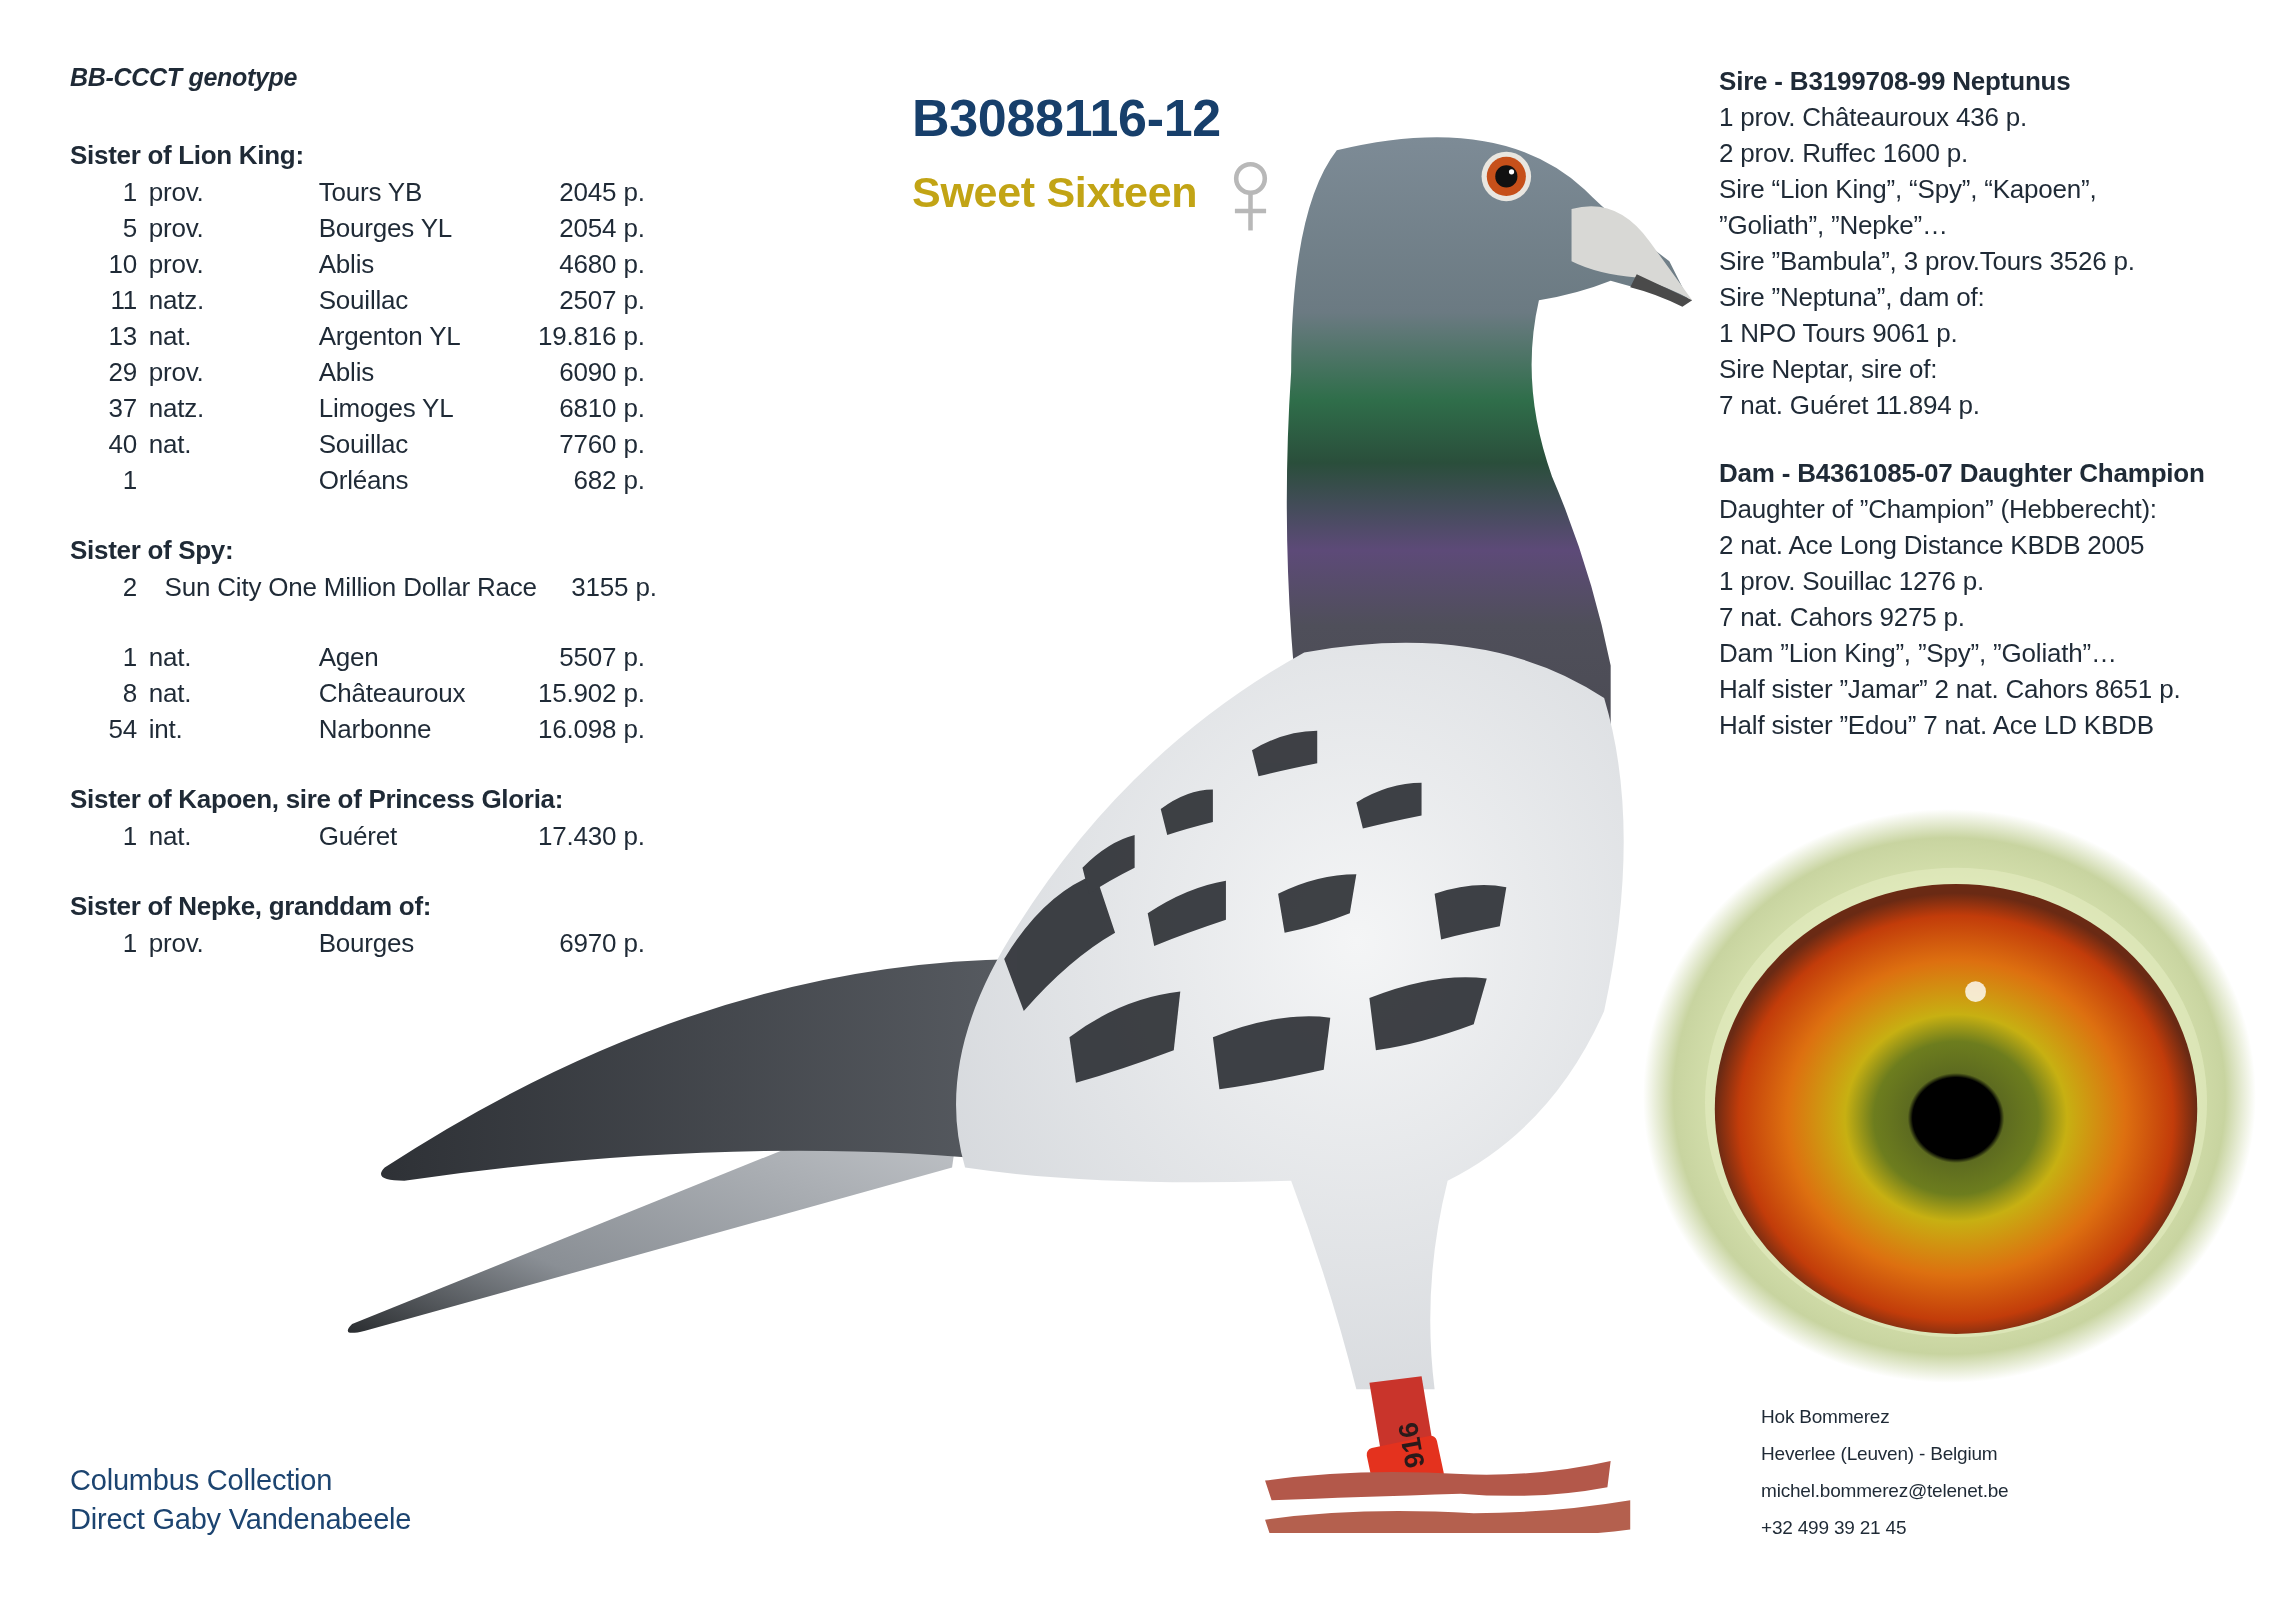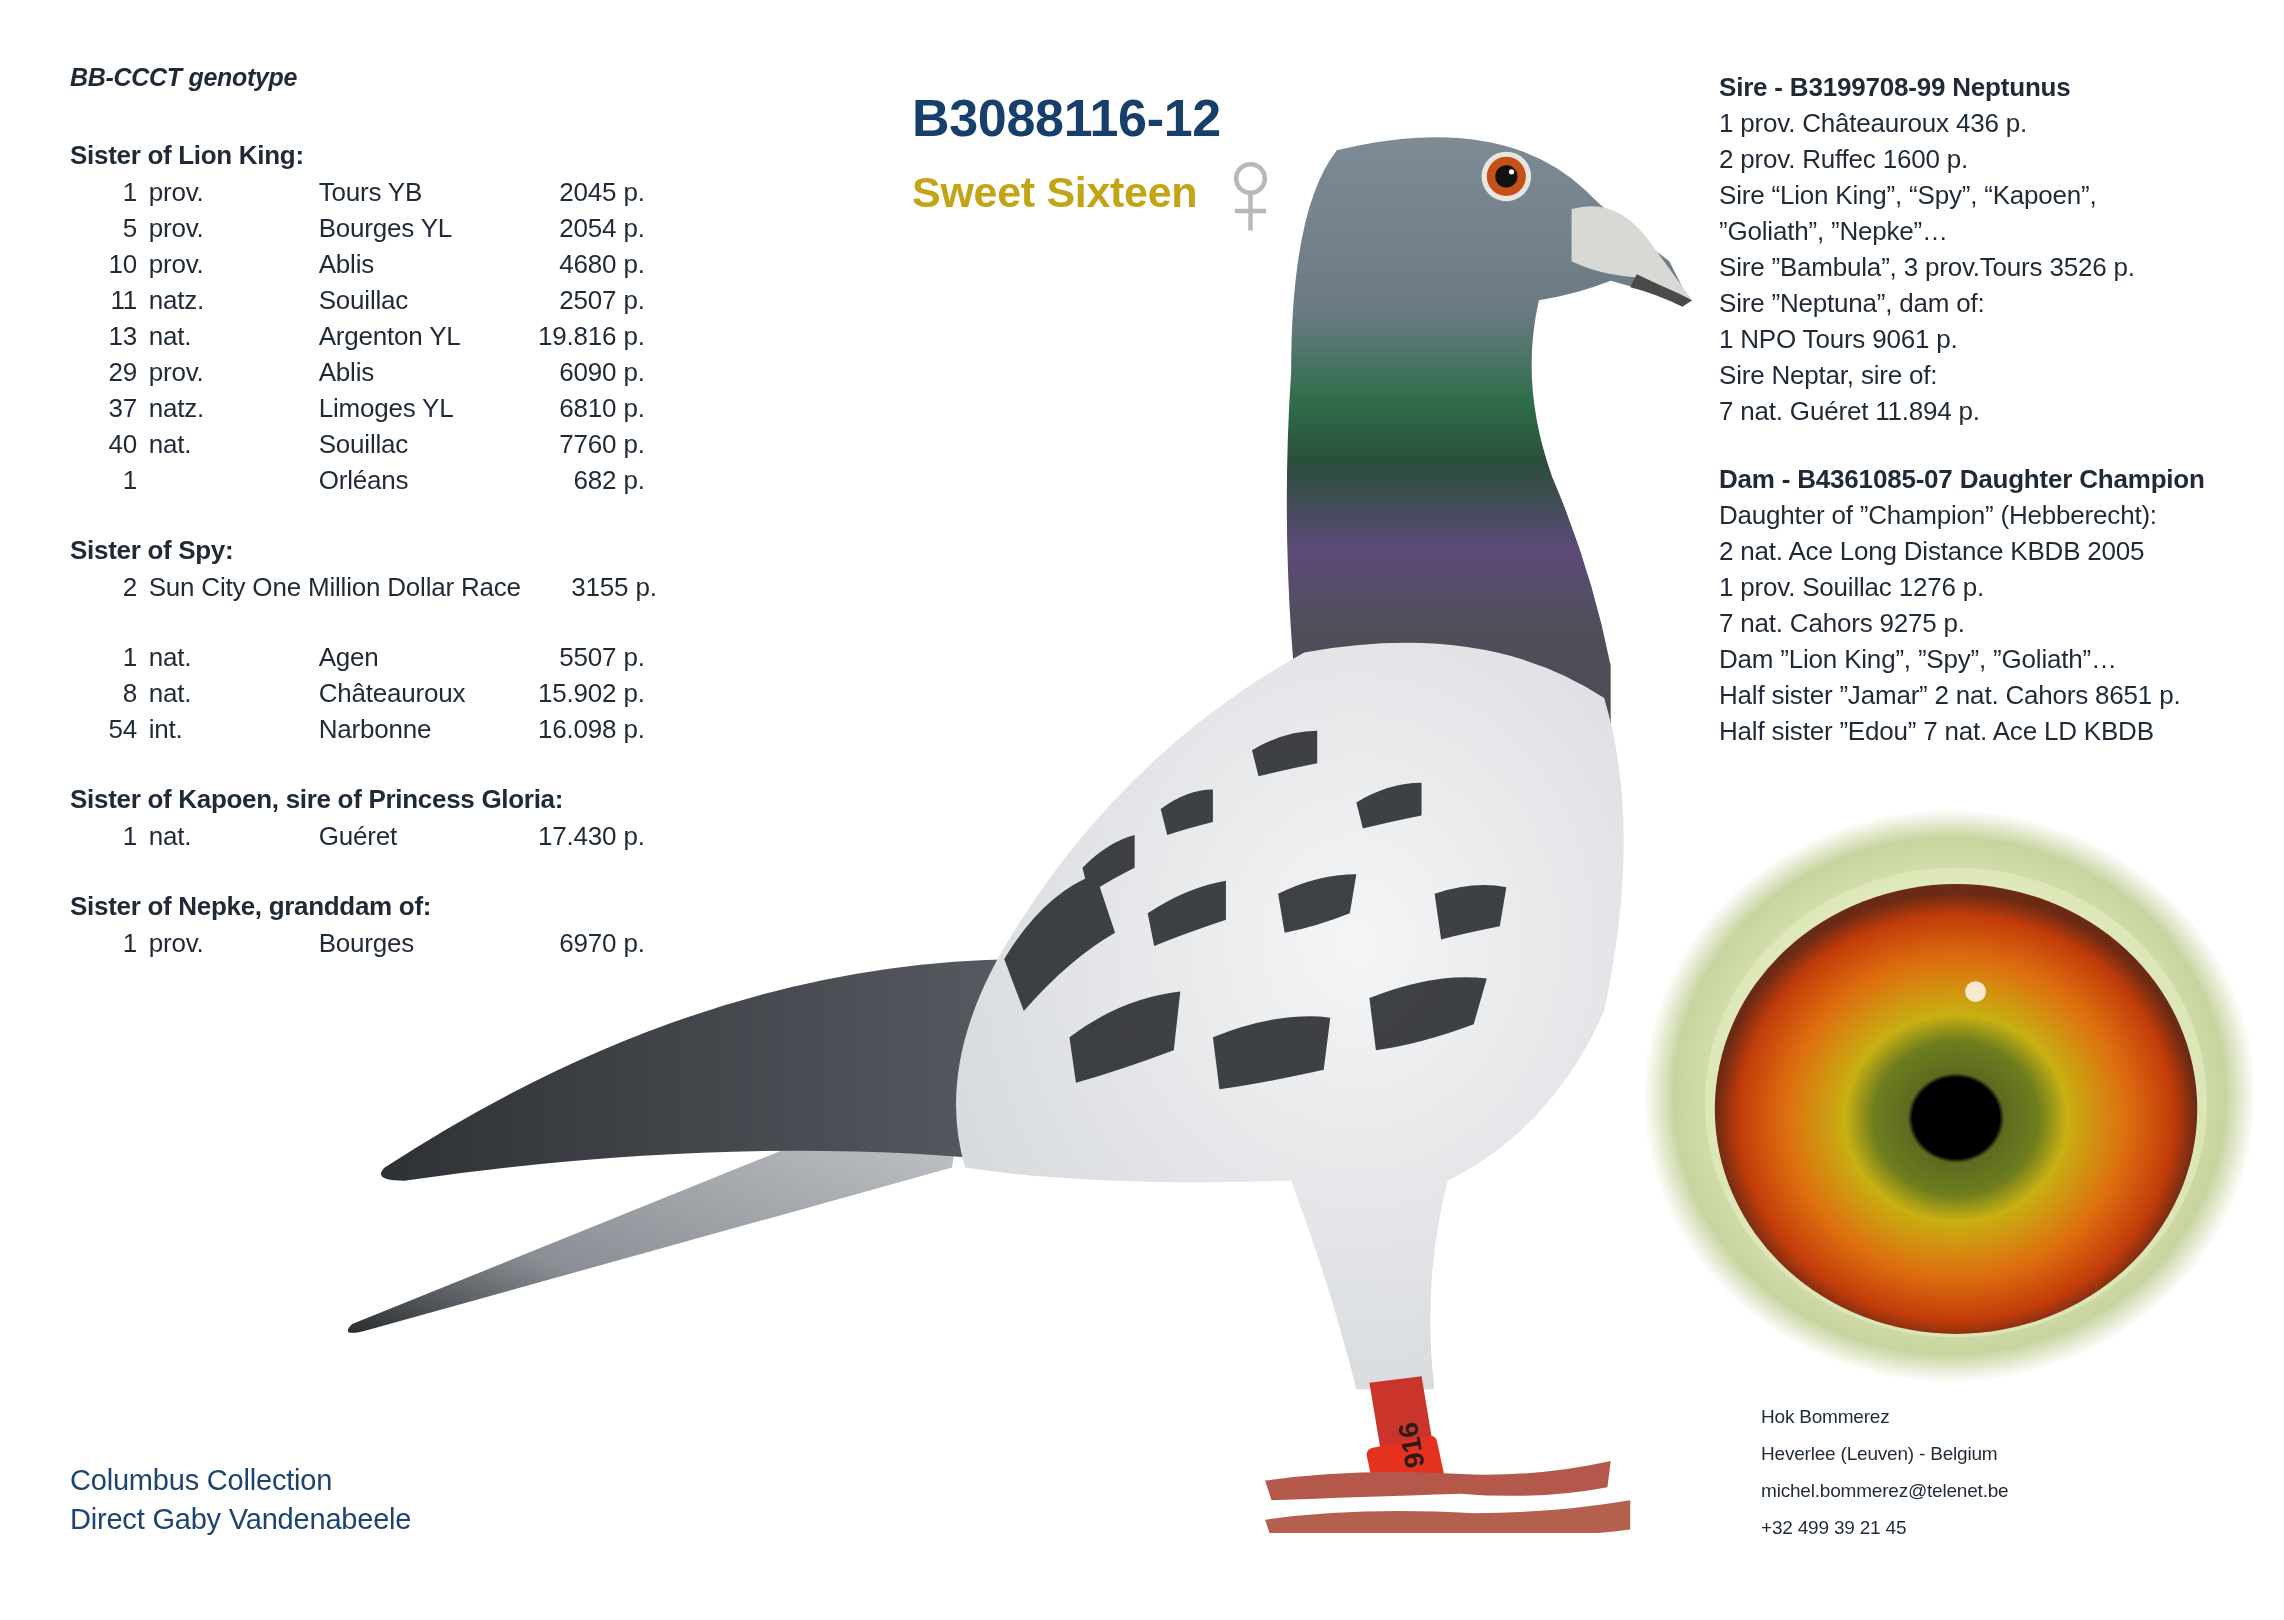--- a/index.html
+++ b/index.html
@@ -10,33 +10,33 @@
   
   #left { left: 70px; top: 63px; width: 587px; font-size: 26px; }
   .genotype { font-size: 25px; font-weight: bold; letter-spacing: -0.3px; margin-bottom: 45px; font-style: italic; }
   .section { margin-bottom: 34px; }
   .sec-title { font-size: 26px; font-weight: bold; letter-spacing: -0.3px; height: 37px; line-height: 37px; }
   .row { display: flex; height: 36px; line-height: 36px; font-size: 26px; letter-spacing: -0.2px; }
   .c-rank { width: 67px; text-align: right; }
   .c-level { width: 170px; padding-left: 11.7px; }
   .c-race { width: 209px; }
   .c-birds { width: 117px; text-align: right; }
-  .row.wide .c-race-wide { width: 404px; padding-left: 11.7px; white-space: nowrap; }
+  .row.wide .c-race-wide { width: 404px; padding-left: 11.7px; white-space: nowrap; text-align: center; }
   .row.wide .c-birds { width: 104px; }
 
   
   #collection { left: 70px; top: 1461px; font-size: 29px; color: #1c4470; line-height: 39px; letter-spacing: -0.2px; }
 
   
   #title-ring { left: 912px; top: 88px; font-size: 52px; font-weight: bold; color: #173f6b; letter-spacing: -0.3px; }
   #title-name { left: 912px; top: 168px; font-size: 43px; font-weight: bold; color: #c2a415; letter-spacing: -0.3px; }
   #female-icon { left: 1231px; top: 160px; width: 39px; height: 72px; }
 
   
-  #right { left: 1719px; top: 69px; width: 561px; font-size: 26px; }
+  #right { left: 1719px; top: 63px; width: 561px; font-size: 26px; }
   .pline { height: 36px; line-height: 36px; white-space: nowrap; letter-spacing: -0.2px; }
   .ptitle { font-weight: bold; }
   .pblock { margin-bottom: 32px; }
 
   #contact { left: 1761px; top: 1398px; font-size: 19px; line-height: 37px; letter-spacing: -0.2px; }
 
   
   #pigeon { left: 313px; top: 111px; width: 1402px; height: 1422px; }
   #eye-photo { left: 1617px; top: 796px; width: 665px; height: 613px; }
 </style>

